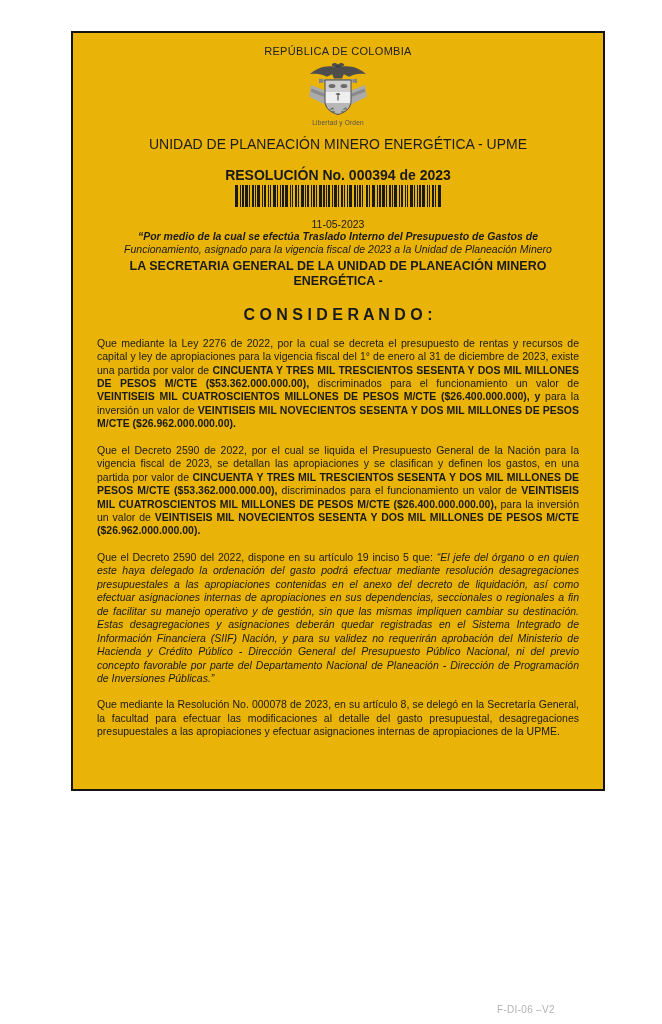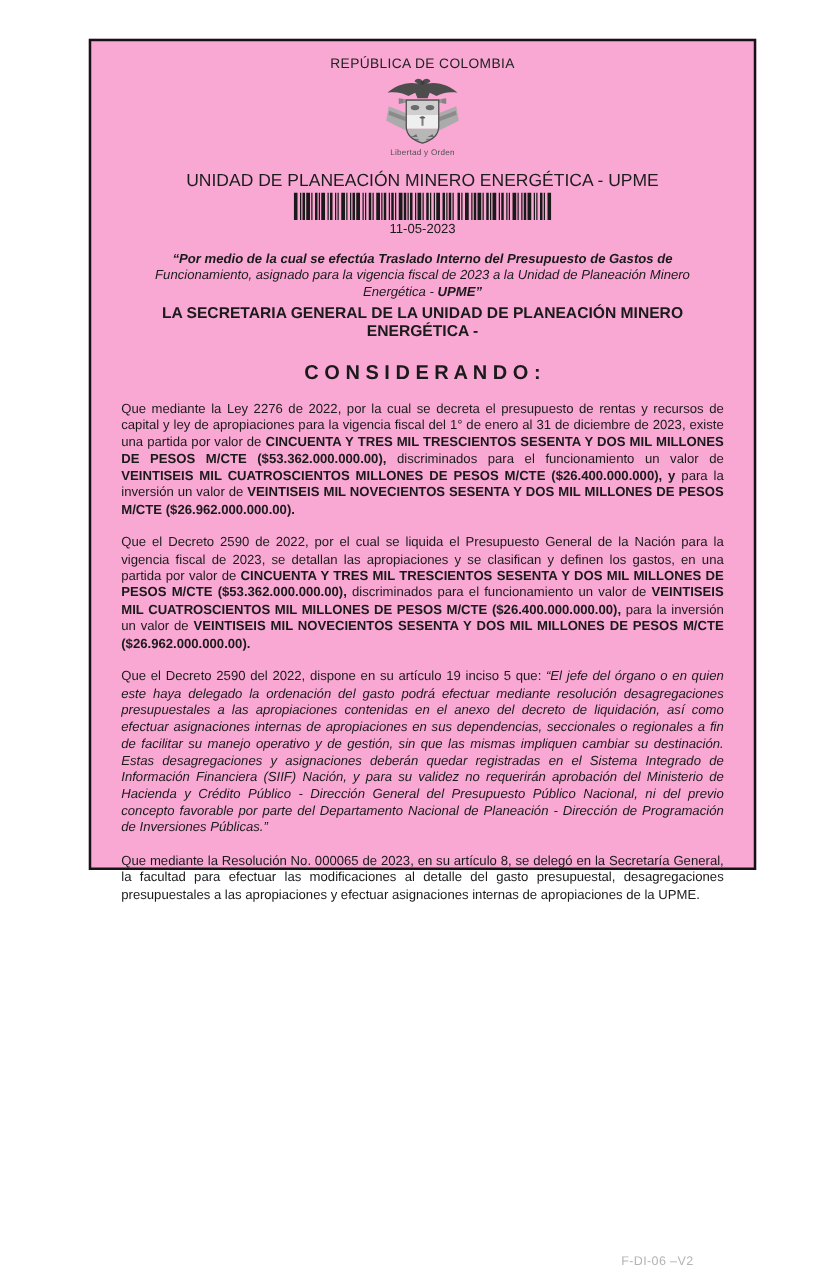--- a/index.html
+++ b/index.html
@@ -2,36 +2,36 @@
 <html><head>
 <meta charset="utf-8">
 <style>
   html,body{margin:0;padding:0;}
   body{
     width:662px;height:1024px;background:#ffffff;position:relative;
     font-family:"Liberation Sans",sans-serif;color:#1a1a1a;
     -webkit-font-smoothing:antialiased;
   }
   .frame{
-    position:absolute;left:71px;top:31px;width:534px;height:665px;
-    border:2.5px solid #141414;box-sizing:border-box;background:#f9a8d4;
+    position:absolute;left:71px;top:31px;width:534px;height:760px;
+    border:2.5px solid #141414;box-sizing:border-box;background:#eab308;
   }
   .content{padding:12px 24px 0 24px;}
   .center{text-align:center;}
   .b{font-weight:bold;}
   .i{font-style:italic;}
   .republic{font-size:11px;letter-spacing:.3px;color:#222;}
   .coa-wrap{margin-top:3px;line-height:0;}
   .motto{font-size:6.5px;color:#4f4f4f;margin-top:1px;line-height:8px;letter-spacing:.2px;}
   .entity{font-size:14px;margin-top:9px;color:#1c1c1c;}
   .resolution{font-size:14px;font-weight:bold;margin-top:15px;}
   .barcode-wrap{margin-top:2px;line-height:0;}
-  .bc-date{font-size:10.5px;margin-top:1px;line-height:12px;text-align:center;}
+  .bc-date{font-size:10.5px;margin-top:11px;line-height:12px;text-align:center;}
   .radicado{font-size:11.5px;font-weight:bold;margin-top:14px;}
-  .subject{font-size:10.5px;line-height:13.3px;margin-top:12px;}
+  .subject{font-size:10.5px;line-height:13.3px;}
   .issuer{font-size:12.5px;font-weight:bold;line-height:15.5px;margin-top:2px;}
   .faculties{font-size:10.5px;line-height:13.3px;margin-top:14px;}
   .considering{font-size:16px;font-weight:bold;margin-top:16px;margin-bottom:13px;}
   p.body{font-size:10.5px;line-height:13.45px;text-align:justify;margin:0 0 13px 0;}
   .form-code{
     position:absolute;left:497px;top:1004px;font-size:10px;color:#b3b3b3;
     letter-spacing:.3px;
   }
 </style>
 </head>
@@ -74,45 +74,45 @@
             <path d="M26 51h7v1.4h-7zM39 51h7v1.4h-7z" fill="#7c7c7c"></path>
           </g>
           <path d="M23 20h26v21c0 7.5-6 11.5-13 13.5-7-2-13-6-13-13.5z" fill="none" stroke="#4d4d4d" stroke-width="1"></path>
         </svg>
       </span>
       <div class="motto">Libertad y Orden</div>
     </div>
 
     <div class="center entity">UNIDAD DE PLANEACIÓN MINERO ENERGÉTICA - UPME</div>
 
+    <div class="center resolution">RESOLUCIÓN No. 000394 de 2023</div>
 
     <div class="center barcode-wrap">
       <span>
         <svg width="206" height="22" viewBox="0 0 206 22" aria-hidden="true">
           <line x1="0" y1="11" x2="206" y2="11" stroke="#1a1a1a" stroke-width="22" stroke-dasharray="3 2 1 1 2 1 3 1 1 2 2 1 1 1 3 2 1 1 2 2 1 1 1 2 3 1 1 2 1 1 2 1 3 2 1 1 1 2 2 1 1 2 3 1 1 1 2 2 1 1 2 1 1 2 3 1 2 1 1 1 2 2 1 1 3 1 1 2 2 1 1 2 1 1 3 2 2 1 1 1 2 1 1 3 2 1 1 2"></line>
         </svg>
       </span>
       <div class="center bc-date">11-05-2023</div>
     </div>
 
 
     <div class="center subject">
       <div><span class="b i">“Por medio de la cual se efectúa Traslado Interno del Presupuesto de Gastos de</span></div>
       <div><span class="i">Funcionamiento, asignado para la vigencia fiscal de 2023 a la Unidad de Planeación Minero</span></div>
-      <div><span class="i">Energética - </span><span class="b i">UPME”</span></div>
     </div>
 
     <div class="center issuer">
       <div>LA SECRETARIA GENERAL DE LA UNIDAD DE PLANEACIÓN MINERO ENERGÉTICA -</div>
     </div>
 
 
     <div class="center considering">C O N S I D E R A N D O :</div>
 
     <p class="body"><span>Que mediante la Ley 2276 de 2022, por la cual se decreta el presupuesto de rentas y recursos de capital y ley de apropiaciones para la vigencia fiscal del 1° de enero al 31 de diciembre de 2023, existe una partida por valor de </span><span class="b">CINCUENTA Y TRES MIL TRESCIENTOS SESENTA Y DOS MIL MILLONES DE PESOS M/CTE ($53.362.000.000.00),</span><span> discriminados para el funcionamiento un valor de </span><span class="b">VEINTISEIS MIL CUATROSCIENTOS MILLONES DE PESOS M/CTE ($26.400.000.000), y</span><span> para la inversión un valor de </span><span class="b">VEINTISEIS MIL NOVECIENTOS SESENTA Y DOS MIL MILLONES DE PESOS M/CTE ($26.962.000.000.00).</span></p>
     <p class="body"><span>Que el Decreto 2590 de 2022, por el cual se liquida el Presupuesto General de la Nación para la vigencia fiscal de 2023, se detallan las apropiaciones y se clasifican y definen los gastos, en una partida por valor de </span><span class="b">CINCUENTA Y TRES MIL TRESCIENTOS SESENTA Y DOS MIL MILLONES DE PESOS M/CTE ($53.362.000.000.00),</span><span> discriminados para el funcionamiento un valor de </span><span class="b">VEINTISEIS MIL CUATROSCIENTOS MIL MILLONES DE PESOS M/CTE ($26.400.000.000.00),</span><span> para la inversión un valor de </span><span class="b">VEINTISEIS MIL NOVECIENTOS SESENTA Y DOS MIL MILLONES DE PESOS M/CTE ($26.962.000.000.00).</span></p>
     <p class="body"><span>Que el Decreto 2590 del 2022, dispone en su artículo 19 inciso 5 que: </span><span class="i">“El jefe del órgano o en quien este haya delegado la ordenación del gasto podrá efectuar mediante resolución desagregaciones presupuestales a las apropiaciones contenidas en el anexo del decreto de liquidación, así como efectuar asignaciones internas de apropiaciones en sus dependencias, seccionales o regionales a fin de facilitar su manejo operativo y de gestión, sin que las mismas impliquen cambiar su destinación. Estas desagregaciones y asignaciones deberán quedar registradas en el Sistema Integrado de Información Financiera (SIIF) Nación, y para su validez no requerirán aprobación del Ministerio de Hacienda y Crédito Público - Dirección General del Presupuesto Público Nacional, ni del previo concepto favorable por parte del Departamento Nacional de Planeación - Dirección de Programación de Inversiones Públicas.”</span></p>
-    <p class="body"><span>Que mediante la Resolución No. 000065 de 2023, en su artículo 8, se delegó en la Secretaría General, la facultad para efectuar las modificaciones al detalle del gasto presupuestal, desagregaciones presupuestales a las apropiaciones y efectuar asignaciones internas de apropiaciones de la UPME.</span></p>
+    <p class="body"><span>Que mediante la Resolución No. 000078 de 2023, en su artículo 8, se delegó en la Secretaría General, la facultad para efectuar las modificaciones al detalle del gasto presupuestal, desagregaciones presupuestales a las apropiaciones y efectuar asignaciones internas de apropiaciones de la UPME.</span></p>
 
   </div>
 </div>
 
 <div class="form-code">F-DI-06 –V2</div>
 
 </body></html>

